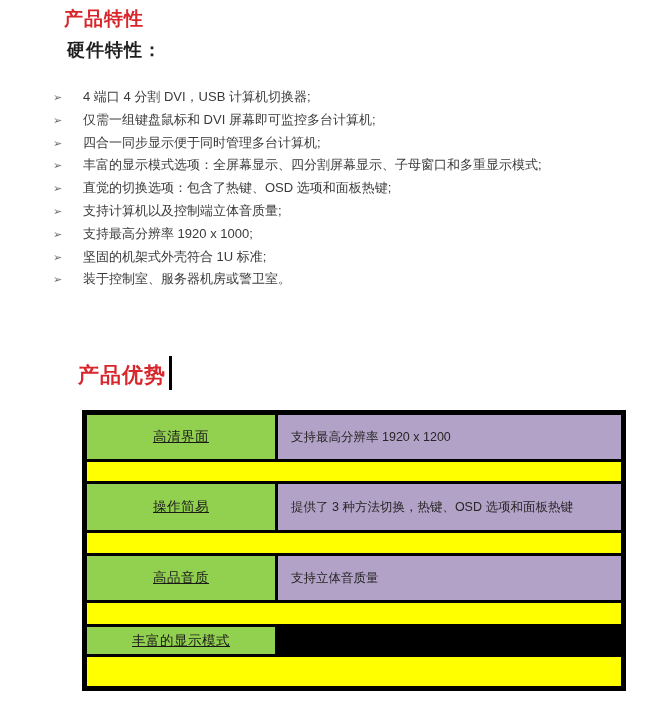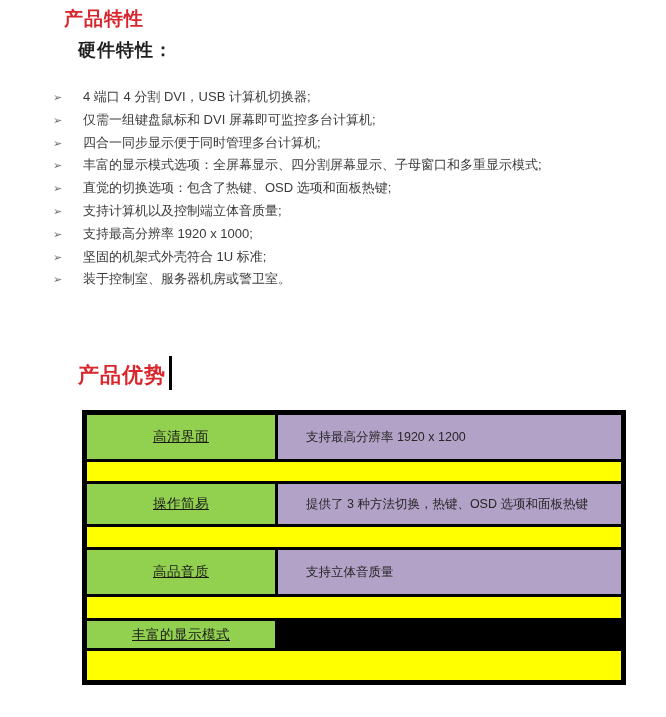--- a/index.html
+++ b/index.html
@@ -5,21 +5,21 @@
   * { margin:0; padding:0; box-sizing:border-box; }
   html,body { background:#ffffff; }
   body {
     width:666px; height:717px; position:relative; overflow:hidden;
     font-family:"Liberation Sans", sans-serif; color:#3d3d3d;
   }
 
   
   .title-red { position:absolute; color:#d9262c; font-weight:bold; letter-spacing:1px; }
   #features-title { left:64px; top:6px;  font-size:19px; }
-  #hardware-subtitle { position:absolute; left:78px; top:38px; font-size:18px; font-weight:bold; color:#1f1f1f; letter-spacing:1px; }
+  #hardware-subtitle { position:absolute; left:67px; top:38px; font-size:18px; font-weight:bold; color:#1f1f1f; letter-spacing:1px; }
   #advantages-title { left:78px; top:356px; font-size:21px; }
 
   .caret {
     display:inline-block; width:2.5px; height:34px; background:#000000;
     margin-left:3px; vertical-align:-8px;
   }
 
   
   .feature-list { position:absolute; left:0; top:86px; width:640px; list-style:none; }
   .feature-item {
@@ -39,25 +39,25 @@
   }
   .row-content { display:flex; gap:3px; }
   .cell-label {
     flex:0 0 188px; background:#92d050;
     display:flex; align-items:center; justify-content:center;
     font-size:13.5px; color:#1a1a1a; letter-spacing:0.5px;text-decoration:underline;
   }
   .cell-value {
     flex:1; background:#b3a2c7;
     display:flex; align-items:center;
-    padding-left:28px; padding-right:4px;
+    padding-left:13px; padding-right:4px;
     font-size:12.5px; color:#262626;
   }
   .row-yellow { background:#ffff00; }
-  .h44 { height:44px; } .h46 { height:40px; } .h41 { height:27px; }
+  .h44 { height:44px; } .h46 { height:46px; } .h41 { height:27px; }
   .y19 { height:19px; } .y20 { height:20px; } .y21 { height:21px; } .y29 { height:29px; }
 </style>
 </head>
 <body>
 
 <div class="title-red" id="features-title">产品特性</div>
 
 <div id="hardware-subtitle">硬件特性：</div>
 
 <ul class="feature-list">

